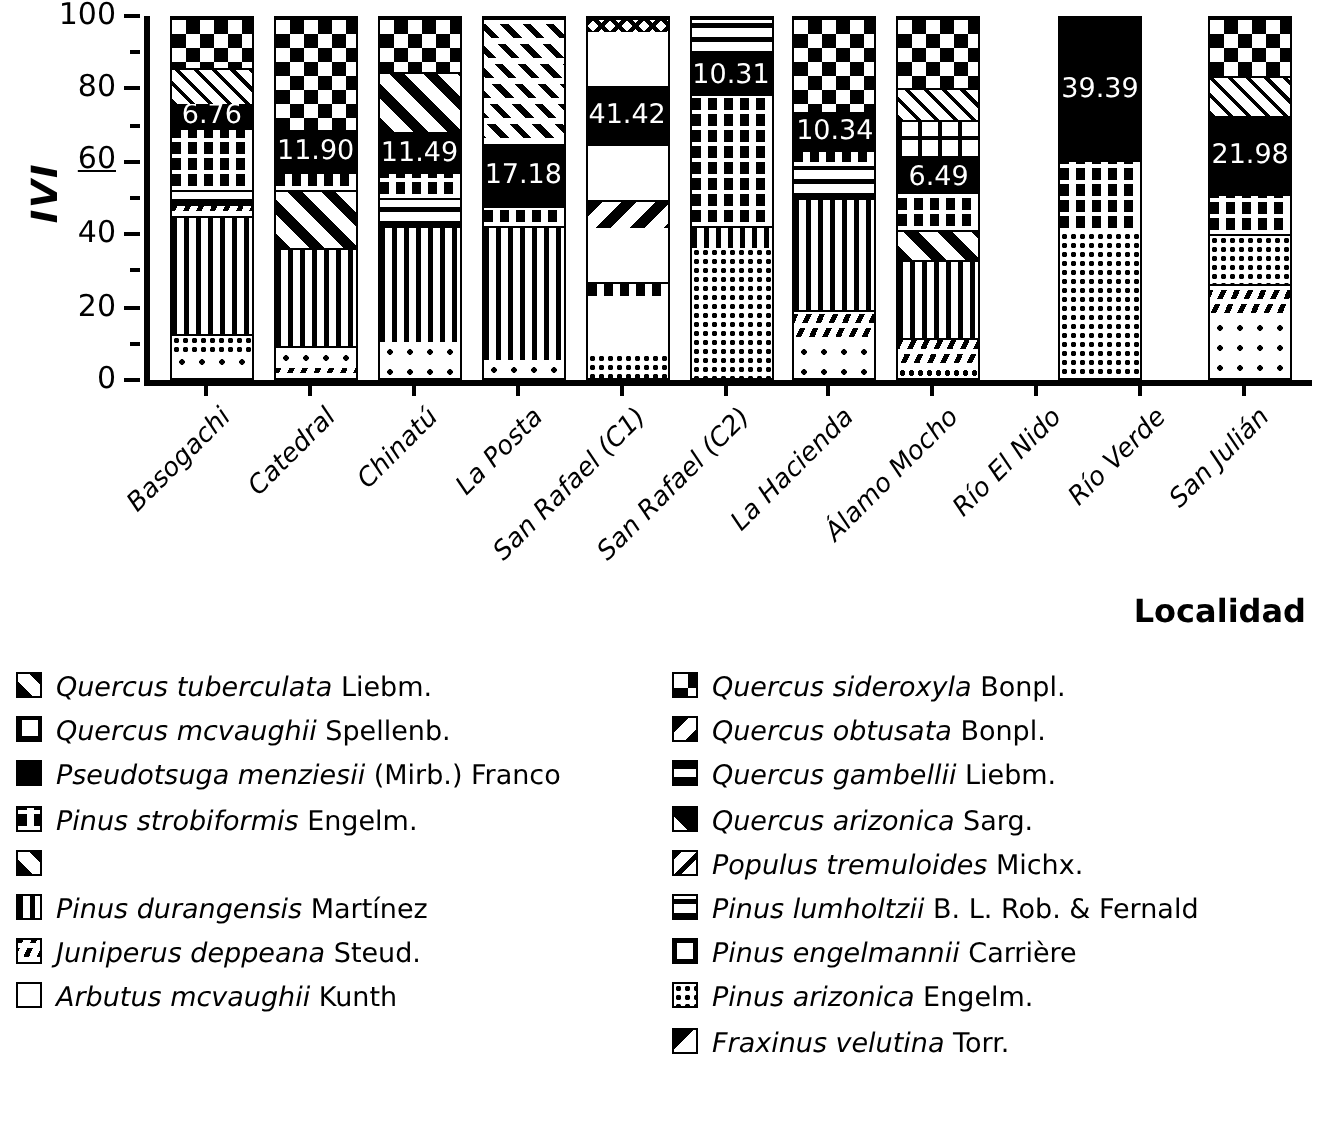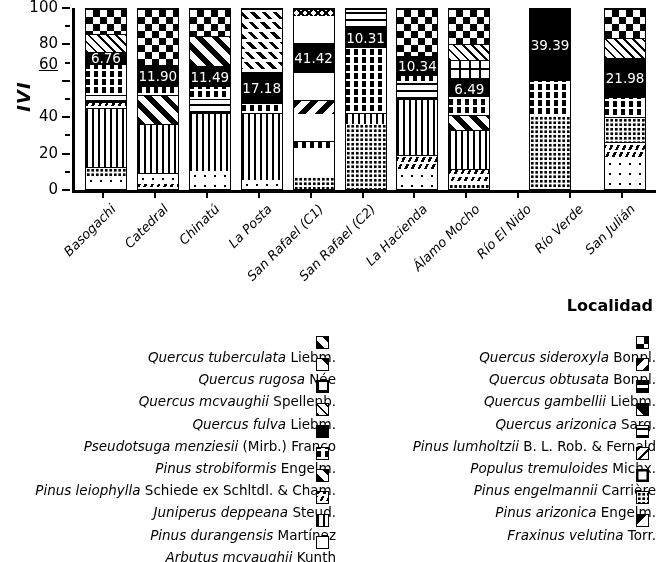--- a/index.html
+++ b/index.html
@@ -26,21 +26,21 @@
         transform-origin:center;font-size:18px;font-weight:bold;font-style:italic;
         letter-spacing:1px;width:46px;text-align:center;}
   #xaxis-title{position:absolute;left:72px;top:296px;width:581px;text-align:right;
         font-size:16px;font-weight:bold;}
 
   
   #legend{position:absolute;left:8px;top:336px;width:648px;display:flex;}
   .leg-col{list-style:none;margin:0;padding:0;}
   .leg-col.c1{width:328px;}
   .leg-col.c2{width:320px;}
-  .leg-item{display:flex;align-items:flex-end;height:22.2px;flex-direction:column;}
+  .leg-item{display:flex;align-items:flex-start;height:22.2px;}
   .leg-swatch{width:11px;height:11px;border:1px solid #000;margin-right:7px;flex:0 0 auto;}
   .leg-text{font-size:13.5px;white-space:nowrap;}
   .leg-text .it{font-style:italic;}
 
   
   .p-black{background:#000;}
   .p-white{background:#fff;}
   .p-white-border{background:#fff;box-shadow:inset 0 0 0 1.5px #000;}
   .p-checker{background-color:#fff;
      background-image:conic-gradient(#000 25%,#fff 0 50%,#000 0 75%,#fff 0);
@@ -197,52 +197,43 @@
       </div>
     </div>
   <div id="xaxis-title">Localidad</div>
   <div id="legend">
       <ul class="leg-col c1">
         <li class="leg-item">
           <span class="leg-swatch p-diag-bs-thick"></span>
           <span class="leg-text"><span class="it">Quercus tuberculata</span> Liebm.</span>
         </li>
         <li class="leg-item">
-          <span class="leg-swatch p-corner-tr"></span>
-          <span class="leg-text"><span class="it">Quercus rugosa</span> Née</span>
-        </li>
-        <li class="leg-item">
           <span class="leg-swatch p-grid"></span>
           <span class="leg-text"><span class="it">Quercus mcvaughii</span> Spellenb.</span>
         </li>
         <li class="leg-item">
-          <span class="leg-swatch p-diag-bs-hatch"></span>
-          <span class="leg-text"><span class="it">Quercus fulva</span> Liebm.</span>
-        </li>
-        <li class="leg-item">
           <span class="leg-swatch p-black"></span>
           <span class="leg-text"><span class="it">Pseudotsuga menziesii</span> (Mirb.) Franco</span>
         </li>
         <li class="leg-item">
           <span class="leg-swatch p-vdash-bars"></span>
           <span class="leg-text"><span class="it">Pinus strobiformis</span> Engelm.</span>
         </li>
         <li class="leg-item">
           <span class="leg-swatch p-diag-bs-thick"></span>
-          <span class="leg-text"><span class="it">Pinus leiophylla</span> Schiede ex Schltdl. &amp; Cham.</span>
+        </li>
+        <li class="leg-item">
+          <span class="leg-swatch p-vlines"></span>
+          <span class="leg-text"><span class="it">Pinus durangensis</span> Martínez</span>
         </li>
         <li class="leg-item">
           <span class="leg-swatch p-dash-rows"></span>
           <span class="leg-text"><span class="it">Juniperus deppeana</span> Steud.</span>
         </li>
         <li class="leg-item">
-          <span class="leg-swatch p-vlines"></span>
-          <span class="leg-text"><span class="it">Pinus durangensis</span> Martínez</span>
-        </li>
-        <li class="leg-item">
           <span class="leg-swatch p-white"></span>
           <span class="leg-text"><span class="it">Arbutus mcvaughii</span> Kunth</span>
         </li>
       </ul>
       <ul class="leg-col c2">
         <li class="leg-item">
           <span class="leg-swatch p-checker"></span>
           <span class="leg-text"><span class="it">Quercus sideroxyla</span> Bonpl.</span>
         </li>
         <li class="leg-item">
@@ -251,26 +242,26 @@
         </li>
         <li class="leg-item">
           <span class="leg-swatch p-gambel"></span>
           <span class="leg-text"><span class="it">Quercus gambellii</span> Liebm.</span>
         </li>
         <li class="leg-item">
           <span class="leg-swatch p-corner-bl"></span>
           <span class="leg-text"><span class="it">Quercus arizonica</span> Sarg.</span>
         </li>
         <li class="leg-item">
+          <span class="leg-swatch p-diag-fs-hatch"></span>
+          <span class="leg-text"><span class="it">Populus tremuloides</span> Michx.</span>
+        </li>
+        <li class="leg-item">
           <span class="leg-swatch p-hlines"></span>
           <span class="leg-text"><span class="it">Pinus lumholtzii</span> B. L. Rob. &amp; Fernald</span>
-        </li>
-        <li class="leg-item">
-          <span class="leg-swatch p-diag-fs-hatch"></span>
-          <span class="leg-text"><span class="it">Populus tremuloides</span> Michx.</span>
         </li>
         <li class="leg-item">
           <span class="leg-swatch p-white-border"></span>
           <span class="leg-text"><span class="it">Pinus engelmannii</span> Carrière</span>
         </li>
         <li class="leg-item">
           <span class="leg-swatch p-dots-dense"></span>
           <span class="leg-text"><span class="it">Pinus arizonica</span> Engelm.</span>
         </li>
         <li class="leg-item">
@@ -279,21 +270,21 @@
         </li>
       </ul>
     </div>
 <div class="ytick" style="left: 62px; top: 189px; width: 8px; height: 2px;"></div>
     <div class="ylab" style="left: 24px; top: 182px;">0</div>
     <div class="ytick" style="left: 62px; top: 152.6px; width: 8px; height: 2px;"></div>
     <div class="ylab" style="left: 24px; top: 145.6px;">20</div>
     <div class="ytick" style="left: 62px; top: 116.2px; width: 8px; height: 2px;"></div>
     <div class="ylab" style="left: 24px; top: 109.2px;">40</div>
     <div class="ytick" style="left: 62px; top: 79.8px; width: 8px; height: 2px;"></div>
-    <div class="ylab" style="left: 24px; top: 57px; text-decoration: underline;">60</div>
+    <div class="ylab" style="left: 24px; top: 72px; text-decoration: underline;">60</div>
     <div class="ytick" style="left: 62px; top: 43.4px; width: 8px; height: 2px;"></div>
     <div class="ylab" style="left: 24px; top: 36.4px;">80</div>
     <div class="ytick" style="left: 62px; top: 7px; width: 8px; height: 2px;"></div>
     <div class="ylab" style="left: 24px; top: 0px;">100</div>
     <div class="ytick" style="left: 65px; top: 170.8px; width: 5px; height: 2px;"></div>
     <div class="ytick" style="left: 65px; top: 134.4px; width: 5px; height: 2px;"></div>
     <div class="ytick" style="left: 65px; top: 98px; width: 5px; height: 2px;"></div>
     <div class="ytick" style="left: 65px; top: 61.6px; width: 5px; height: 2px;"></div>
     <div class="ytick" style="left: 65px; top: 25.2px; width: 5px; height: 2px;"></div>
     <div class="xtick" style="left: 101.917px; top: 193px;"></div>

